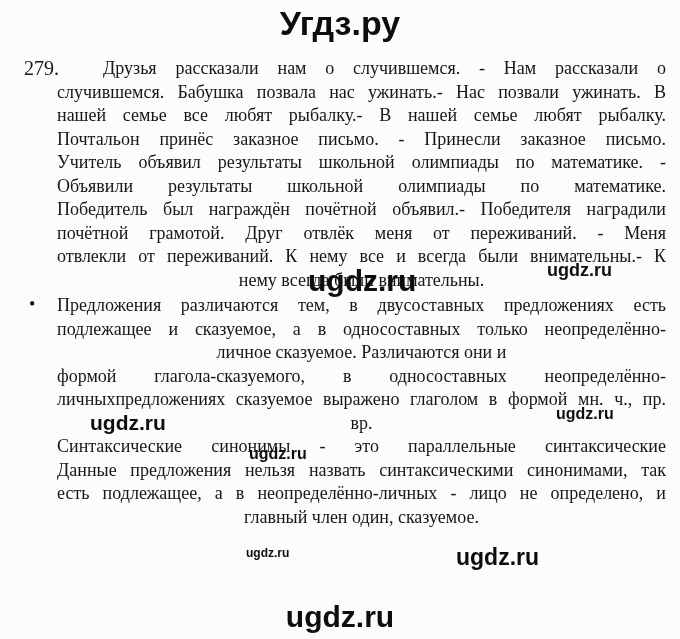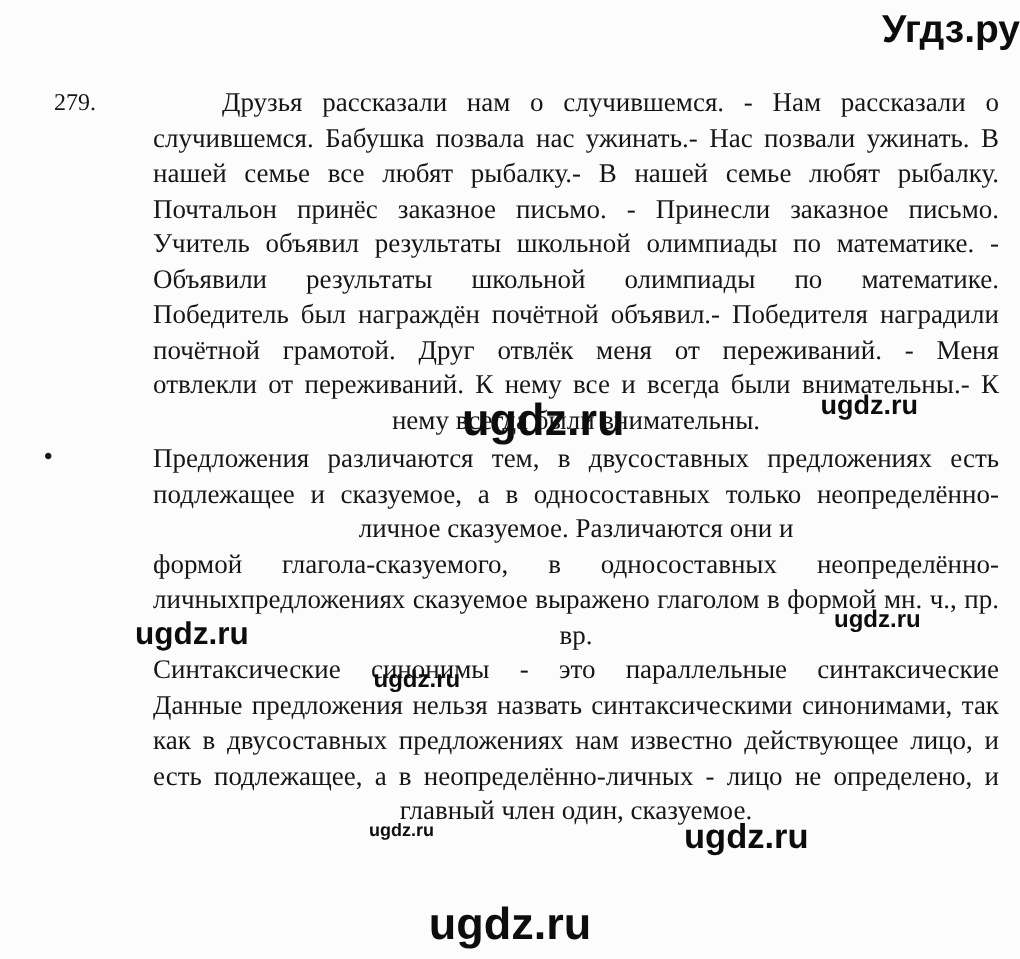--- a/index.html
+++ b/index.html
@@ -13,24 +13,24 @@
     height: 639px;
     background: #fcfcfc;
     overflow: hidden;
     color: #161616;
   }
 
   
   .site-header {
     position: absolute;
     top: 4px; left: 0; right: 0;
-    text-align: right;
+    text-align: center;
     font-family: "Liberation Sans", "DejaVu Sans", sans-serif;
     font-weight: 700;
-    font-size: 26px;
+    font-size: 34px;
     color: #0d0d0d;
   }
   .site-footer {
     position: absolute;
     top: 600px; left: 0; right: 0;
     text-align: center;
     font-family: "Liberation Sans", "DejaVu Sans", sans-serif;
     font-weight: 700;
     font-size: 30px;
     color: #0d0d0d;
@@ -45,34 +45,32 @@
     font-size: 18px;
     line-height: 23.5px;
   }
   .para { position: relative; }
   .para-explanation { margin-top: 2px; }
 
   .line {
     text-align: justify;
     text-align-last: justify;
     white-space: normal;
-    margin-left: 45px;
   }
   .line.flush {
     text-align: center;
     text-align-last: auto;
   }
   .para-task .line:first-child { text-indent: 46px; }
 
   .exercise-num {
     position: absolute;
     left: -33px;
     top: 0;
-    font-size: 16px;
-    margin-left: 12px;
+    font-size: 20px;
   }
   .bullet {
     position: absolute;
     left: -28px;
     top: -1px;
     font-size: 18px;
   }
 
   
   .wm {
@@ -119,21 +117,20 @@
       <span class="bullet">•</span>
       <div class="lines explanation-lines">
           <div class="line">Предложения различаются тем, в двусоставных предложениях есть</div>
           <div class="line">подлежащее и сказуемое, а в односоставных только неопределённо-</div>
           <div class="line flush">личное сказуемое. Различаются они и</div>
           <div class="line">формой глагола-сказуемого, в односоставных неопределённо-</div>
           <div class="line">личныхпредложениях сказуемое выражено глаголом в формой мн. ч., пр.</div>
           <div class="line flush">вр.</div>
           <div class="line">Синтаксические синонимы - это параллельные синтаксические</div>
           <div class="line">Данные предложения нельзя назвать синтаксическими синонимами, так</div>
-          <div class="line">как в двусоставных предложениях нам известно действующее лицо, и</div>
           <div class="line">есть подлежащее, а в неопределённо-личных - лицо не определено, и</div>
           <div class="line flush">главный член один, сказуемое.</div>
         </div>
     </section>
 
   </div>
 
   <span class="wm wm-inline-big">ugdz.ru</span>
   <span class="wm wm-right-top">ugdz.ru</span>
   <span class="wm wm-right-mid">ugdz.ru</span>

